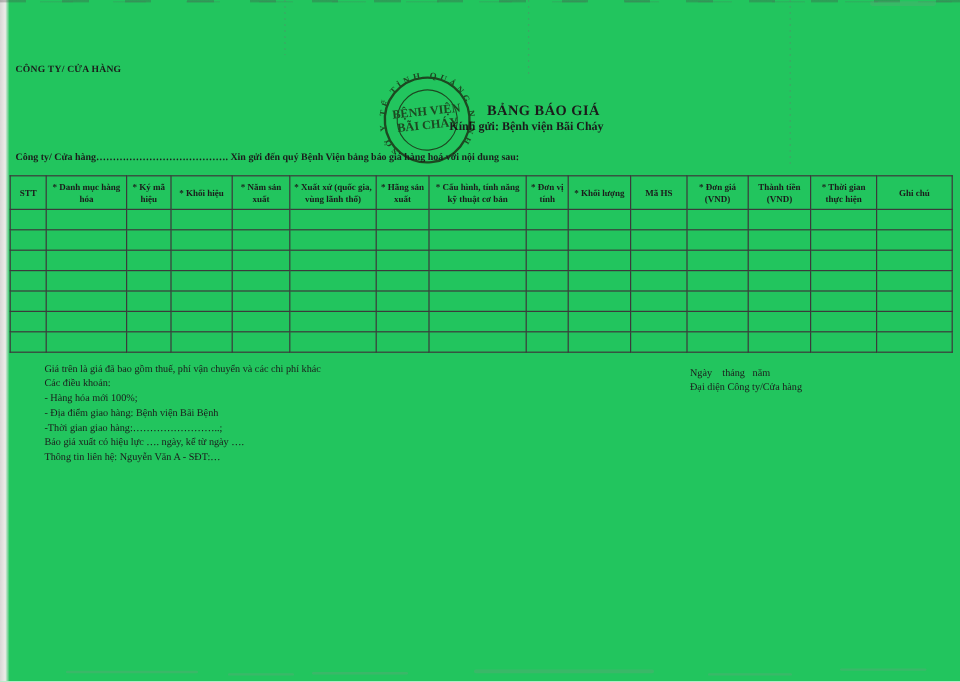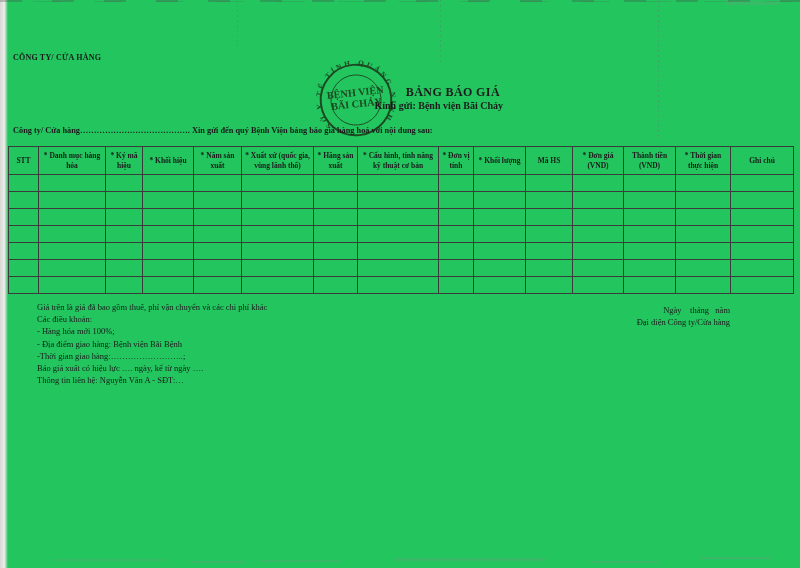--- a/index.html
+++ b/index.html
@@ -33,21 +33,21 @@
 
   
   table.quote{position:absolute;left:8px;top:146px;width:785px;border-collapse:collapse;
       table-layout:fixed;border:1.5px solid #323232;}
   table.quote th{border:1px solid #3b3b3b;font-size:7.5px;font-weight:bold;text-align:center;
       vertical-align:middle;height:27px;padding:0 1px;line-height:1.25;}
   table.quote td{border:1px solid #3b3b3b;height:16px;padding:0;}
 
   
   .notes{left:13px;top:301px;font-size:8.5px;line-height:12.2px;margin-left:24px;}
-  .signature{left:575px;top:304px;width:155px;text-align:right;font-size:8.5px;line-height:12.3px;}
+  .signature{left:575px;top:304px;width:155px;text-align:left;font-size:8.5px;line-height:12.3px;}
 </style>
 </head>
 <body>
 
 <div class="page">
 
   <div class="abs edge-left"></div>
   <div class="abs edge-top1"></div>
   <div class="abs edge-top2"></div>
   <div class="abs fold fold1"></div>

